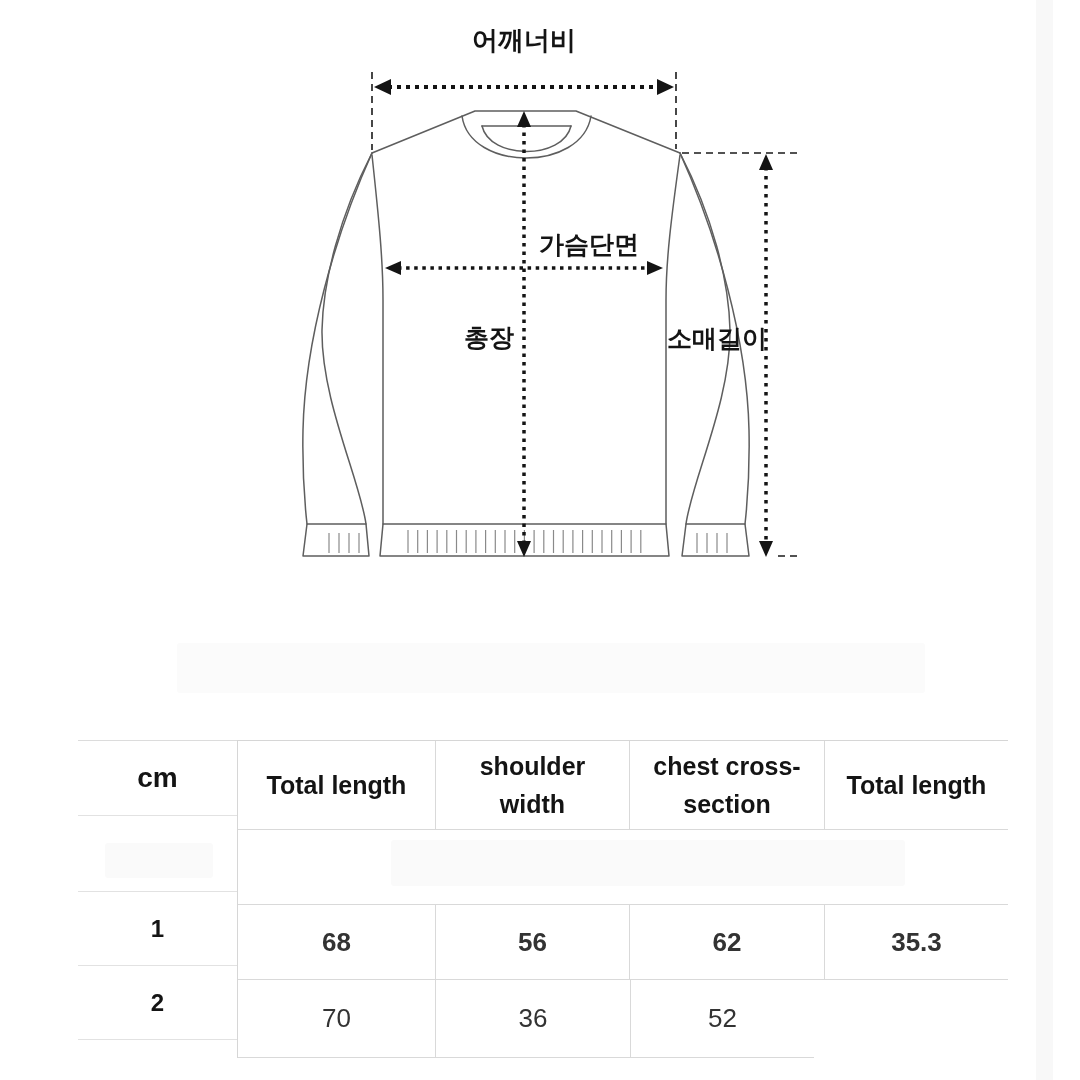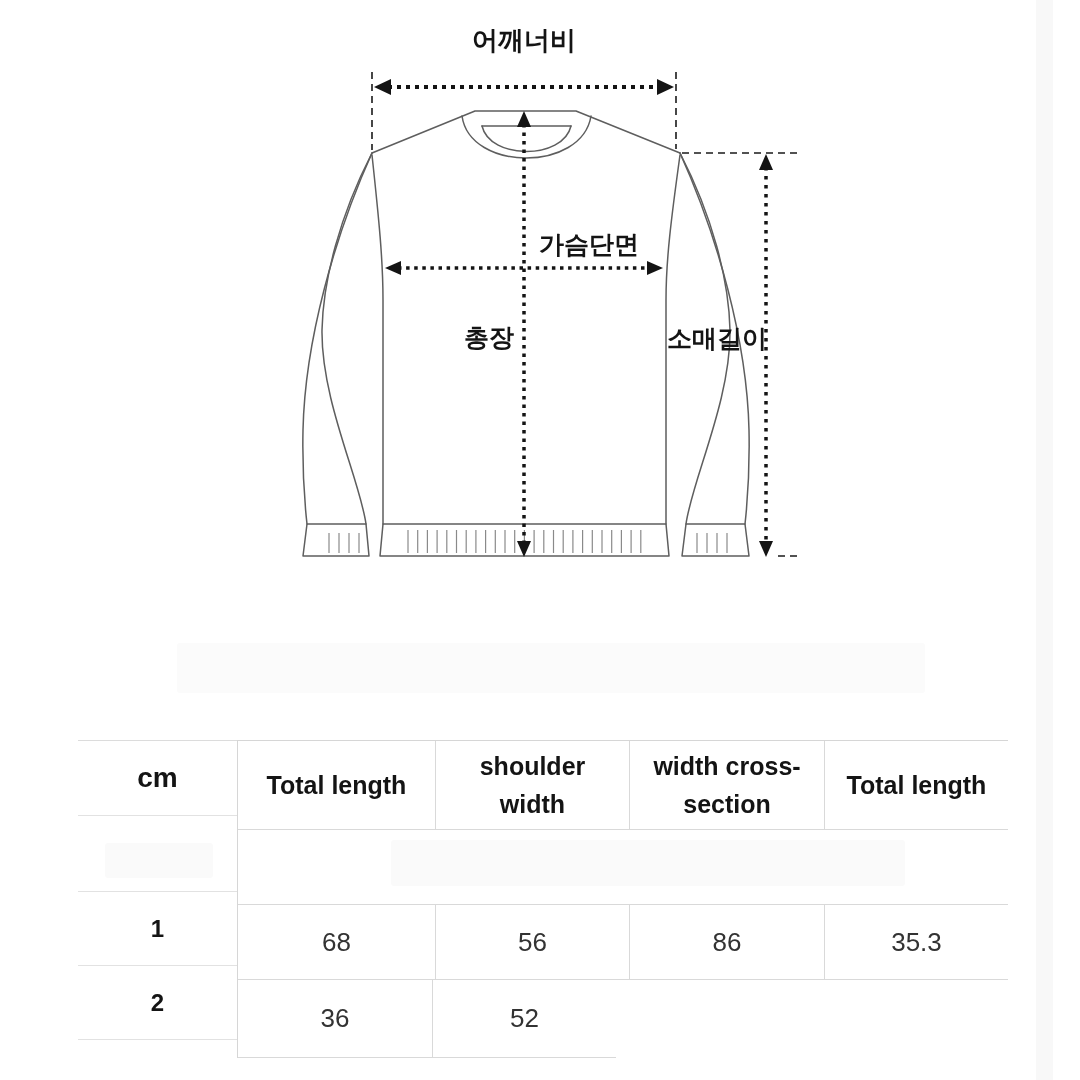--- a/index.html
+++ b/index.html
@@ -50,21 +50,21 @@
     box-sizing:border-box;border-bottom:1px solid #d9d9d9;
     display:flex;align-items:center;justify-content:center;
     text-align:center;
   }
   .data-cell.divider{border-right:1px solid #d9d9d9;}
   .c1{width:198px;} .c2{width:194px;} .c3{width:195px;} .c4{width:183px;}
   .hdr{height:89px;font-size:25px;font-weight:700;color:#141414;line-height:38px;padding:0 12px;}
   .hdr.nowrap{white-space:nowrap;padding:0 2px;}
   .empty-row-cell{height:75px;width:770px;border-bottom:1px solid #d9d9d9;box-sizing:border-box;}
   .val{font-size:26px;font-weight:400;color:#333333;}
-  .r1{height:75px;} .r2{height:78px;}
+  .r1{height:75px;font-weight:bold;} .r2{height:78px;}
 </style>
 </head>
 <body>
 
 <svg class="diagram" viewBox="0 0 1080 620">
 
   <g stroke="#5e5e5e" stroke-width="1.5" fill="none" stroke-linejoin="round" stroke-linecap="round">
     <path d="M372,153 L475,111 L576,111 L680,153"></path>
     <path d="M482,126 L571,126"></path>
     <path d="M462,116 C470,172 582,172 591,116"></path>
@@ -167,32 +167,33 @@
     <div class="cell cell-unit-header">cm</div>
     <div class="cell cell-unit-empty"></div>
     <div class="cell cell-unit-row">1</div>
     <div class="cell cell-unit-row">2</div>
   </div>
 
   <div class="data-cols">
     <div class="data-row">
       <div class="data-cell hdr nowrap c1 divider">Total length</div>
       <div class="data-cell hdr c2 divider">shoulder width</div>
-      <div class="data-cell hdr c3 divider">width cross-section</div>
+      <div class="data-cell hdr c3 divider">chest cross-section</div>
       <div class="data-cell hdr nowrap c4">Total length</div>
     </div>
     <div class="data-row">
       <div class="empty-row-cell"></div>
     </div>
     <div class="data-row">
       <div class="data-cell val r1 c1 divider">68</div>
       <div class="data-cell val r1 c2 divider">56</div>
-      <div class="data-cell val r1 c3 divider">86</div>
+      <div class="data-cell val r1 c3 divider">62</div>
       <div class="data-cell val r1 c4">35.3</div>
     </div>
     <div class="data-row">
+      <div class="data-cell val r2 c1 divider">70</div>
       <div class="data-cell val r2 c3 divider">36</div>
       <div class="data-cell val r2 c4">52</div>
     </div>
   </div>
 </div>
 
 <div class="scroll-strip"></div>
 
 </body></html>

